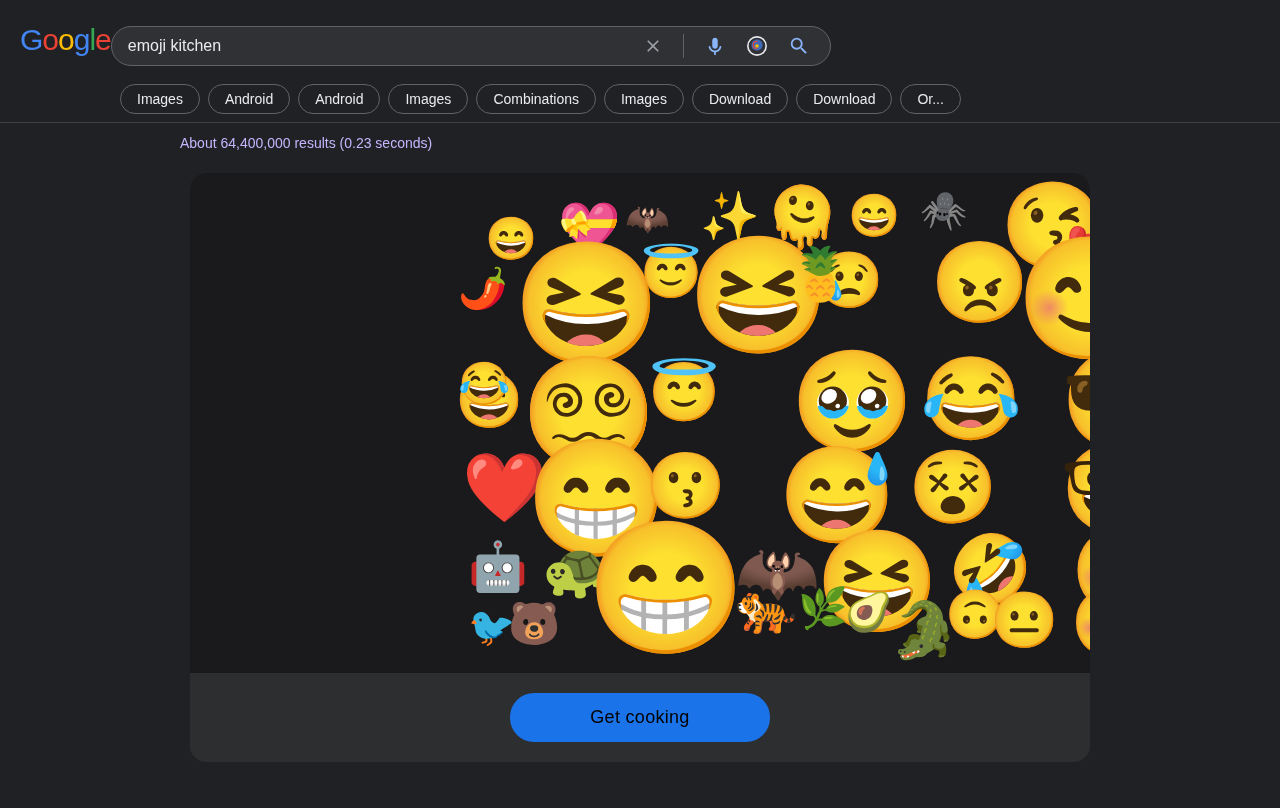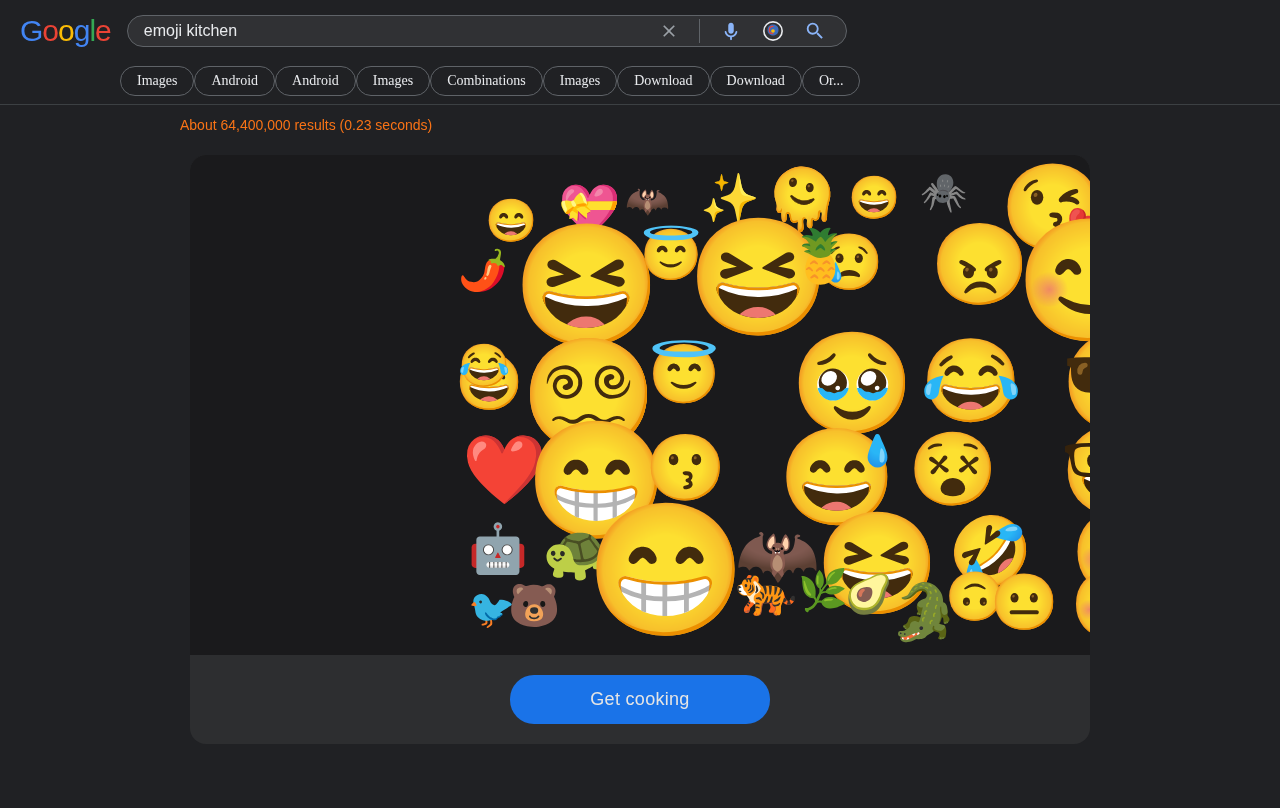--- a/index.html
+++ b/index.html
@@ -10,21 +10,21 @@
       width: 1280px;
       min-height: 808px;
       overflow-x: hidden;
     }
 
     
     .header {
       display: flex;
       align-items: center;
       padding: 14px 20px 10px 20px;
-      gap: 16px;
+      gap: 0;
       background: #202124;
     }
 
     .google-logo {
       font-size: 30px;
       font-weight: 400;
       letter-spacing: -1px;
       flex-shrink: 0;
       user-select: none;
     }
@@ -36,22 +36,23 @@
     .google-logo .e { color: #ea4335; }
 
     .search-bar-wrap {
       flex: 1;
       max-width: 720px;
       display: flex;
       align-items: center;
       background: #303134;
       border-radius: 24px;
       padding: 0 16px;
-      height: 32px;
+      height: 40px;
       border: 1px solid #5f6368;
+      margin-top: 12px;
     }
     .search-input {
       flex: 1;
       background: transparent;
       border: none;
       outline: none;
       color: #e8eaed;
       font-size: 16px;
     }
     .search-icons {
@@ -75,43 +76,43 @@
       height: 24px;
       background: #5f6368;
       margin: 0 4px;
     }
 
     
     .filter-row {
       display: flex;
       align-items: center;
       padding: 8px 20px 8px 120px;
+      gap: 8px;
       overflow-x: hidden;
       border-bottom: 1px solid #3c4043;
-      font-family: Liberation Serif, serif;
     }
     .chip {
       display: inline-flex;
       align-items: center;
       padding: 6px 16px;
       border-radius: 20px;
       border: 1px solid #5f6368;
       font-size: 14px;
       color: #e8eaed;
       cursor: pointer;
       white-space: nowrap;
       background: transparent;
       transition: background 0.15s;
     }
 
     
     .result-stats {
       padding: 12px 0 12px 180px;
       font-size: 14px;
-      color: #f97316;
+      color: #c4b5fd;
     }
 
     
     .main-content {
       display: flex;
       justify-content: center;
       padding: 10px 0 20px 0;
     }
 
     
@@ -135,21 +136,21 @@
     .emoji-item {
       position: absolute;
       line-height: 1;
       user-select: none;
     }
 
     .get-cooking-btn {
       display: block;
       margin: 20px auto;
       background: #1a73e8;
-      color: #e5e5e5;
+      color: #000000;
       border: none;
       border-radius: 24px;
       padding: 14px 80px;
       font-size: 18px;
       cursor: pointer;
       font-family: arial, sans-serif;
       letter-spacing: 0.3px;
     }
 
     

